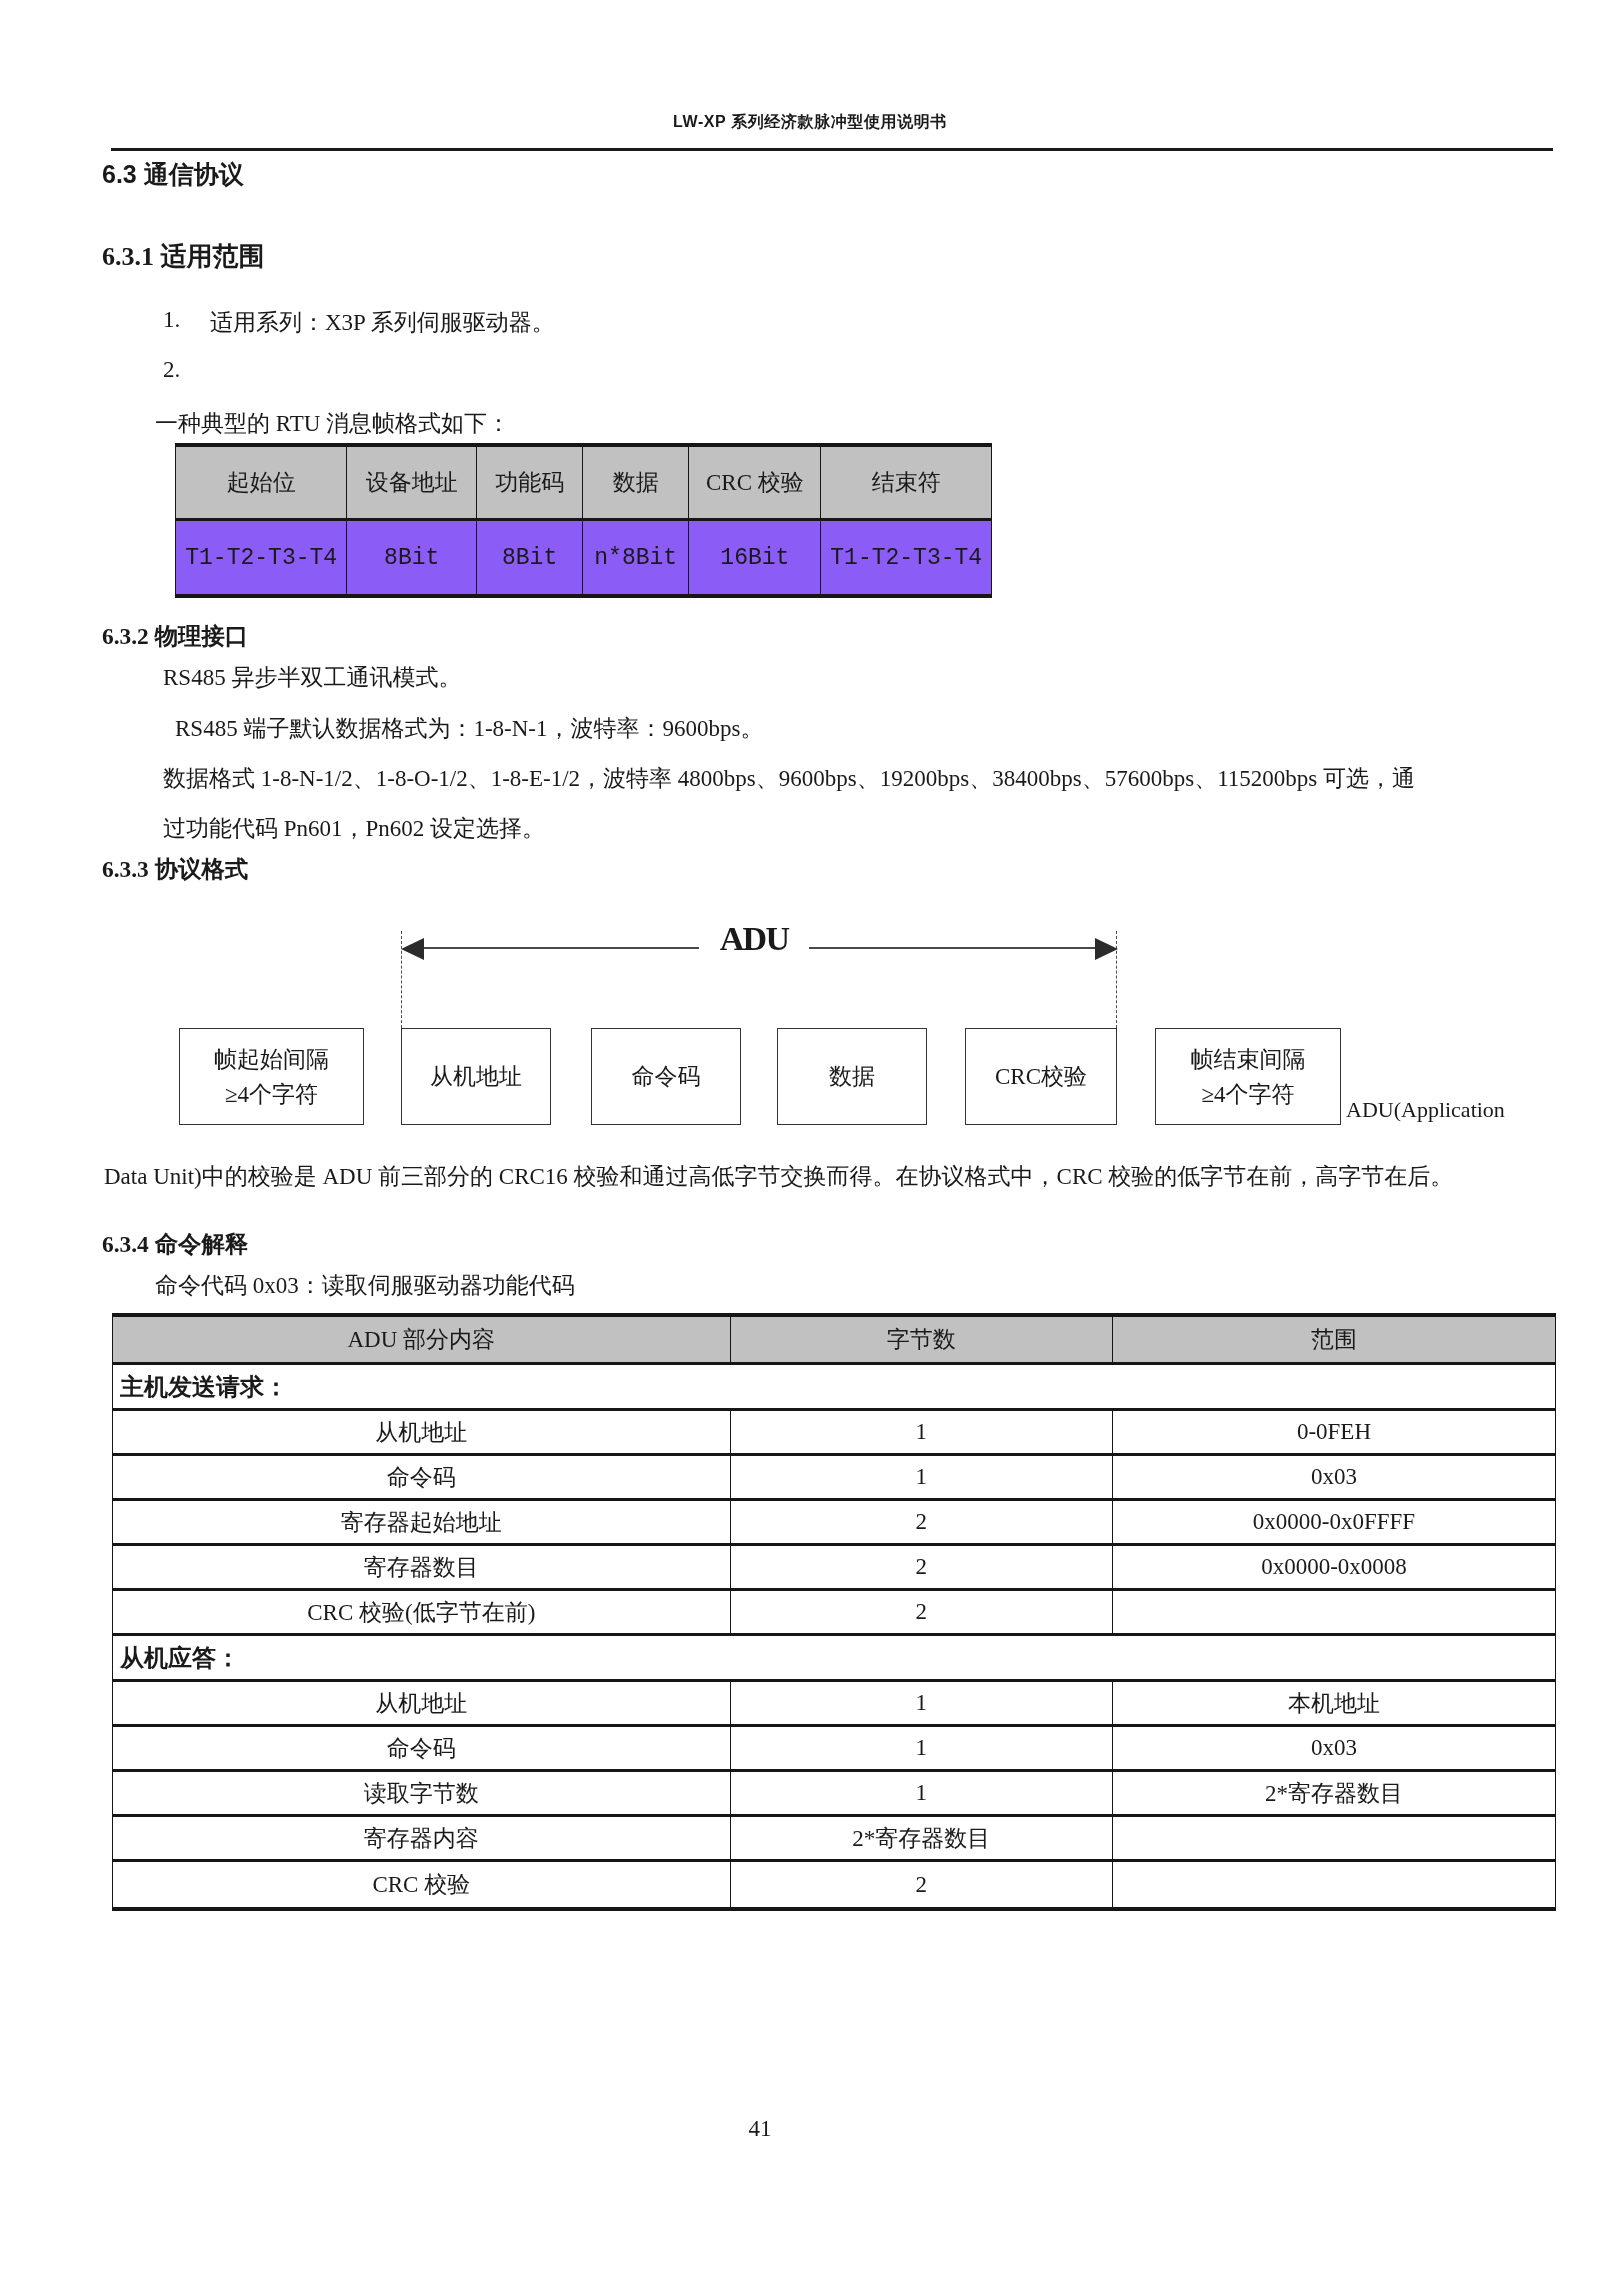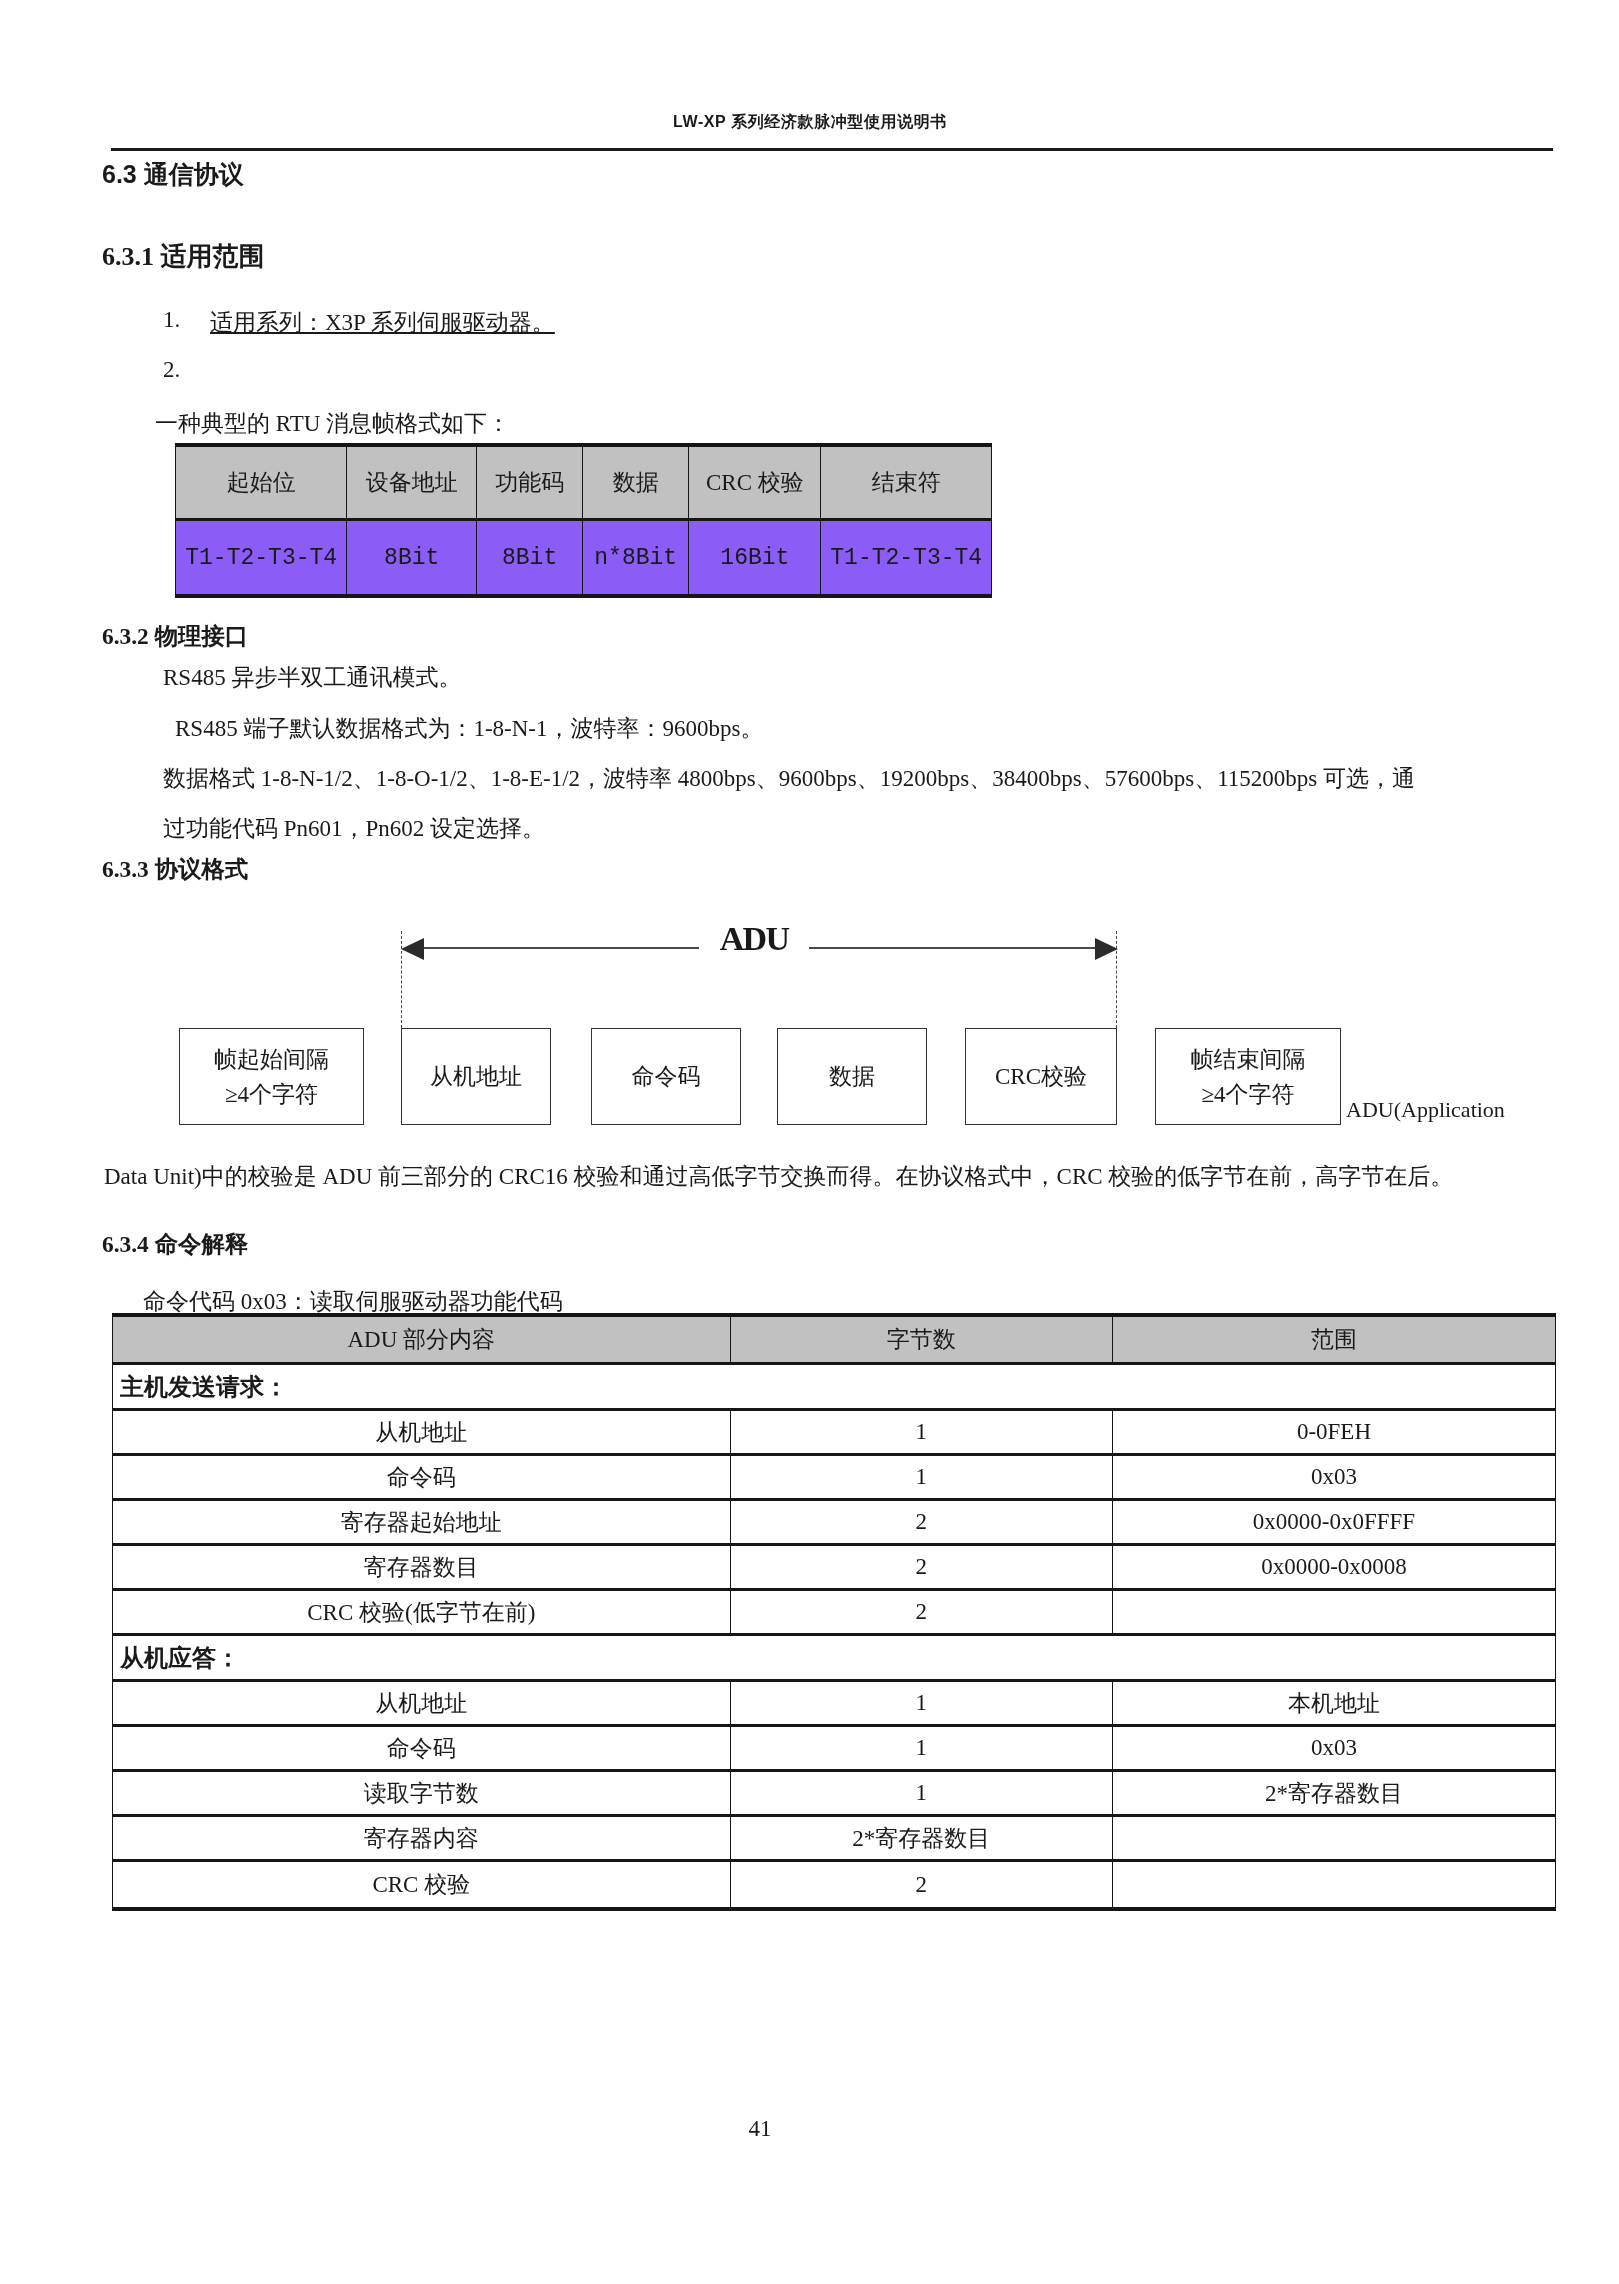--- a/index.html
+++ b/index.html
@@ -66,21 +66,21 @@
 
 <div id="page">
 
   <div class="abs doc-header sans">LW-XP 系列经济款脉冲型使用说明书</div>
   <div class="abs header-rule"></div>
 
   <div class="abs h-63 sans">6.3 通信协议</div>
 
   <div class="abs h-631">6.3.1 适用范围</div>
   <div class="abs body-line li-num" style="top:307px;">1.</div>
-  <div class="abs body-line li-text" style="top:307px;text-decoration:underline;">适用系列：X3P 系列伺服驱动器。</div>
+  <div class="abs body-line li-text" style="top:307px;">适用系列：X3P 系列伺服驱动器。</div>
   <div class="abs body-line li-num" style="top:357px;">2.</div>
   <div class="abs body-line" style="left:155px;top:408px;">一种典型的 RTU 消息帧格式如下：</div>
 
   <table class="abs rtu-table">
     <colgroup>
       <col style="width:21.0%">
         <col style="width:15.9%">
         <col style="width:13.0%">
       <col style="width:13.0%">
         <col style="width:16.2%">
@@ -139,21 +139,21 @@
     <span>CRC校验</span>
   </div>
   <div class="abs adu-box" style="left:1155px;width:184px;">
     <span>帧结束间隔</span>
     <span>≥4个字符</span>
   </div>
   <div class="abs caption-right">ADU(Application</div>
   <div class="abs caption-below">Data Unit)中的校验是 ADU 前三部分的 CRC16 校验和通过高低字节交换而得。在协议格式中，CRC 校验的低字节在前，高字节在后。</div>
 
   <div class="abs h-634">6.3.4 命令解释</div>
-  <div class="abs body-line" style="left:143px;top:1270px;margin-top:16px;">命令代码 0x03：读取伺服驱动器功能代码</div>
+  <div class="abs body-line" style="left:155px;top:1270px;">命令代码 0x03：读取伺服驱动器功能代码</div>
 
   <table class="abs cmd-table">
     <colgroup>
         <col class="c1">
         <col class="c2">
         <col class="c3">
       </colgroup>
     <tbody>
         <tr class="thead">
       <td>ADU 部分内容</td>

